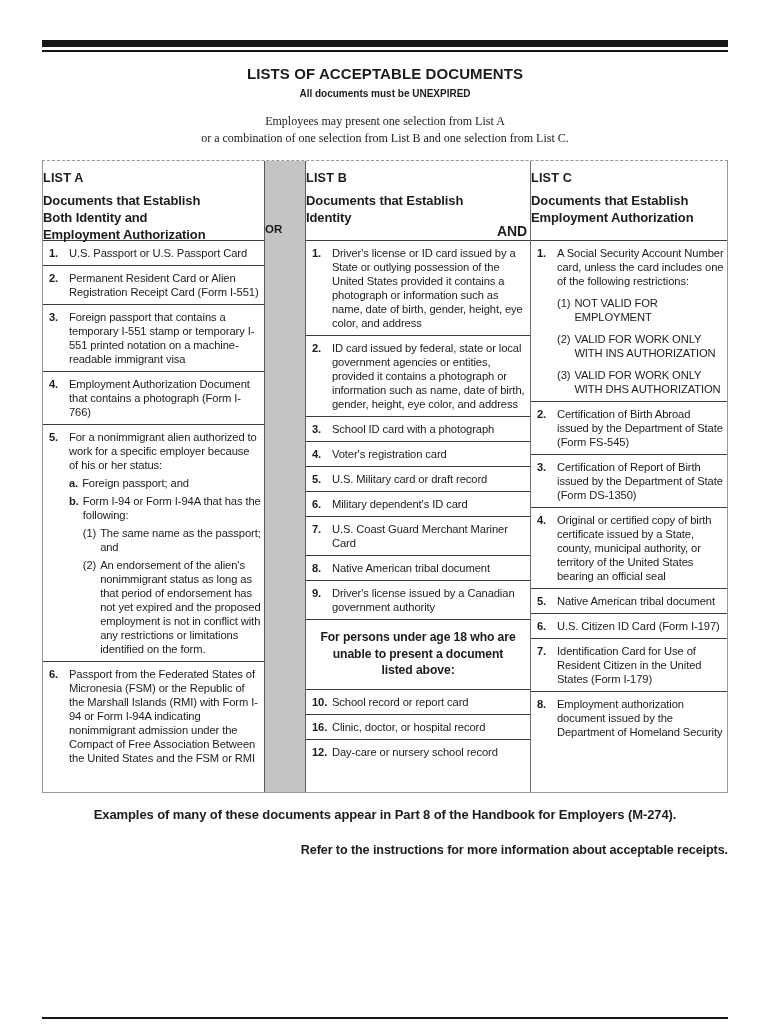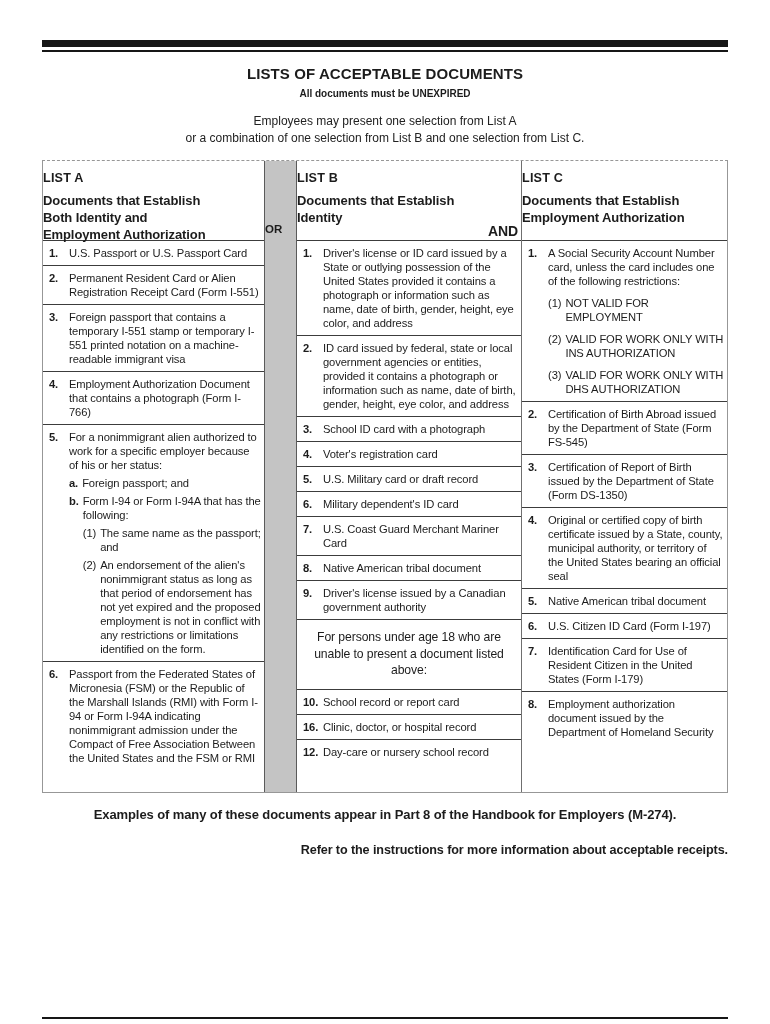--- a/index.html
+++ b/index.html
@@ -6,30 +6,30 @@
   html, body { width: 770px; height: 1024px; background: #ffffff; overflow: hidden; }
   .page {
     position: relative; width: 770px; height: 1024px; background: #fff;
     font-family: "Liberation Sans", sans-serif; color: #1c1c1c;
   }
   .content { margin: 0 42px; }
   .topbar { margin-top: 40px; height: 7px; background: #161616; }
   .topbar-thin { margin-top: 3px; height: 2px; background: #161616; }
   .title { text-align: center; font-size: 15px; font-weight: bold; margin-top: 13px; letter-spacing: 0.1px; }
   .subtitle { text-align: center; font-size: 10px; font-weight: bold; margin-top: 6px; }
-  .intro { text-align: center; font-size: 12px; line-height: 1.45; margin-top: 14px; color: #222; }
+  .intro { text-align: center; font-size: 12px; line-height: 1.45; margin-top: 14px; color: #222; font-family: Liberation Serif, serif; }
 
   .doc-table {
     display: flex; align-items: stretch; margin-top: 12px; min-height: 633px;
     border: 1px solid #979797; border-top-style: dashed;
   }
   .col { display: flex; flex-direction: column; font-size: 11.2px; letter-spacing: -0.1px; }
   .col-a { width: 221px; }
   .strip {
-    width: 33px; flex-shrink: 0; background: #c4c4c4;
+    width: 42px; flex-shrink: 0; background: #c4c4c4;
     border-left: 1px solid #5a5a5a; border-right: 1px solid #5a5a5a; position: relative; padding-left: 28px;
   }
   .strip .or-label { position: absolute; top: 62px; left: 0; font-weight: bold; font-size: 11.5px; color: #1c1c1c; }
   .col-b { width: 224px; position: relative; }
   .col-c { flex: 1; border-left: 1px solid #6f6f6f; }
   .and-label { position: absolute; top: 62px; right: 3px; font-weight: bold; font-size: 14px; }
 
   .col-header { height: 80px; border-bottom: 1px solid #3c3c3c; text-align: left; padding-top: 10px; }
   .list-heading { font-weight: bold; font-size: 12.6px; margin-bottom: 7px; letter-spacing: 0.2px; }
   .subheading-line { font-weight: bold; font-size: 13px; line-height: 1.32; }
@@ -37,21 +37,21 @@
   .rows { flex: 1; display: flex; flex-direction: column; }
   .rows > * + * { border-top: 1px solid #3c3c3c; }
   .row { display: flex; padding: 5px 3px 5px 6px; line-height: 1.25; }
   .num { font-weight: bold; min-width: 20px; flex-shrink: 0; }
   .itext { flex: 1; }
   .sub-row { display: flex; margin-top: 4px; }
   .sub-label { font-weight: bold; margin-right: 4px; flex-shrink: 0; }
   .sub-label.plain { font-weight: normal; }
   .subs2 { margin-top: 0; }
   .col-c .sub-row { margin-top: 8px; }
-  .minor-header { font-weight: normal; text-align: center; padding: 9px 10px 10px; font-size: 12.2px; line-height: 1.38; letter-spacing: -0.1px; }
+  .minor-header { font-weight: bold; text-align: center; padding: 9px 10px 10px; font-size: 12.2px; line-height: 1.38; letter-spacing: -0.1px; }
 
   .note1 { margin-top: 14px; text-align: center; font-weight: bold; font-size: 13px; letter-spacing: -0.1px; }
   .note2 { margin-top: 21px; text-align: right; font-weight: bold; font-size: 12.6px; letter-spacing: -0.1px; }
 
   .foot-line { position: absolute; left: 42px; right: 42px; top: 977px; border-top: 2px solid #161616; }
 </style>
 </head>
 <body>
 
 <div class="page">

